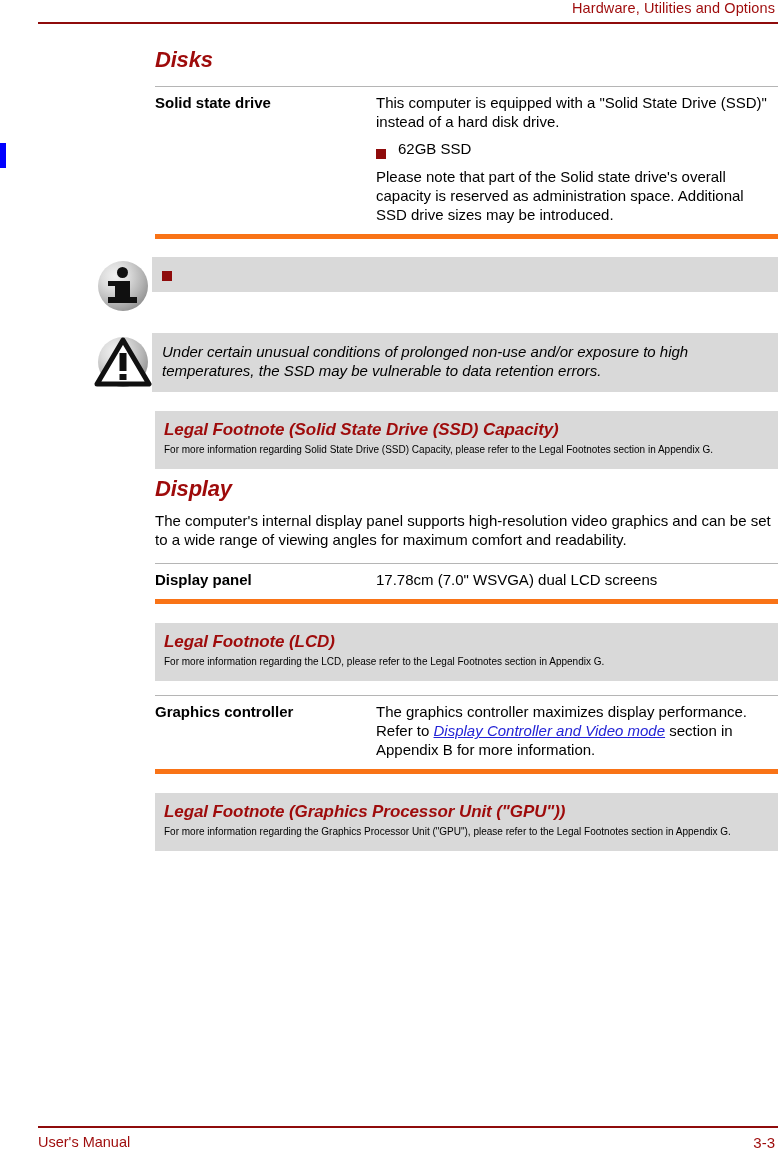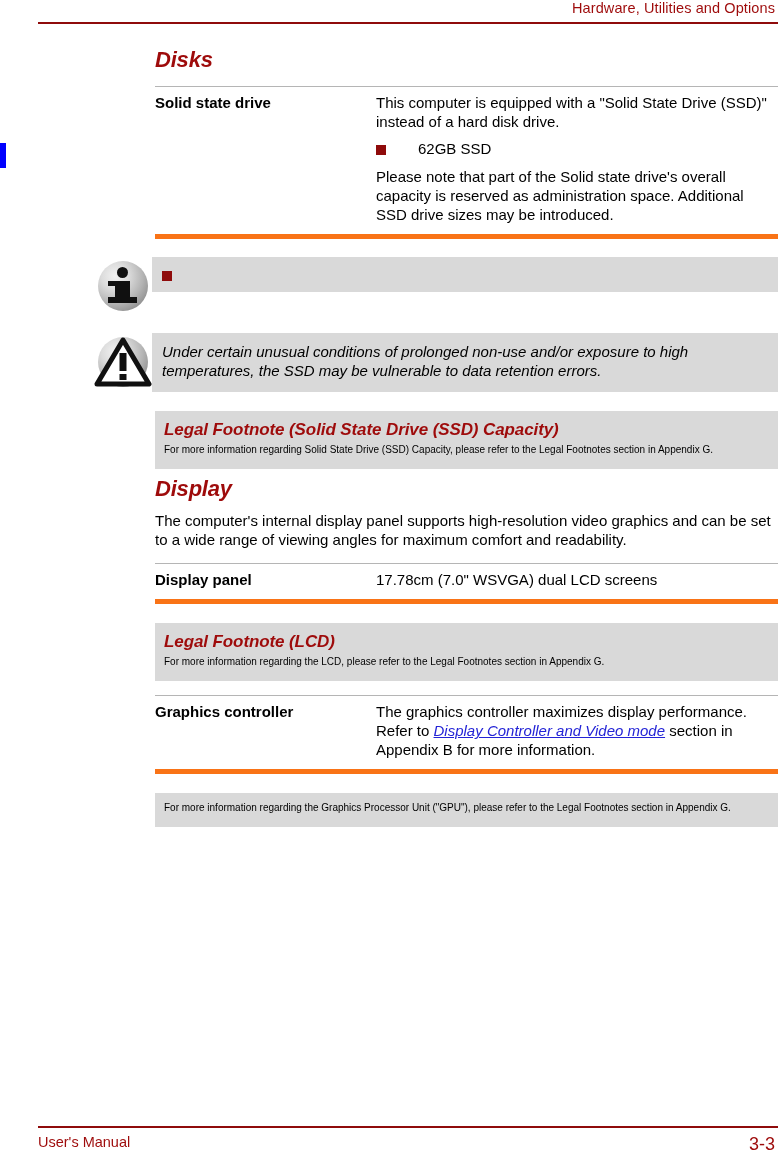--- a/index.html
+++ b/index.html
@@ -94,22 +94,21 @@
   }
   .spec-table td.spec-desc p {
     margin: 0 0 8px 0;
   }
   .spec-table td.spec-desc p:last-child {
     margin-bottom: 0;
   }
   .spec-table td.spec-desc .bullet-line {
     margin: 0 0 9px 0;
     display: flex;
-    align-items: flex-start;
-    gap: 20px;
+    align-items: flex-end;
   }
 
   
   .sq-bullet {
     display: inline-block;
     width: 10px;
     height: 10px;
     background: #8f0b0b;
     flex: 0 0 10px;
     margin-top: 5px;
@@ -259,21 +258,21 @@
     position: absolute;
     left: 0;
     top: 8px;
     font-size: 14.5px;
     color: #9e0b0b;
   }
   .page-footer .footer-right {
     position: absolute;
     right: 3px;
     top: 8px;
-    font-size: 18px;
+    font-size: 15px;
     color: #9e0b0b;
   }
 </style>
 </head>
 <body>
 
 <div class="page-header">
   <div class="header-title">Hardware, Utilities and Options</div>
   <div class="header-rule"></div>
 </div>
@@ -356,20 +355,21 @@
         <tr>
       <td class="spec-term">Graphics controller</td>
       <td class="spec-desc">
         <p><span>The graphics controller maximizes display performance. Refer to </span><a class="link-italic" href="#">Display Controller and Video mode</a><span> section in Appendix B for more information.</span></p>
       </td>
     </tr>
   </tbody>
     </table>
 
   <div class="footnote-panel">
+    <p class="footnote-title">Legal Footnote (Graphics Processor Unit ("GPU"))</p>
     <p class="footnote-body">For more information regarding the Graphics Processor Unit ("GPU"), please refer to the Legal Footnotes section in Appendix G.</p>
   </div>
 
 </div>
 
 <div class="page-footer">
   <div class="footer-rule"></div>
   <div class="footer-left">User's Manual</div>
   <div class="footer-right">3-3</div>
 </div>

